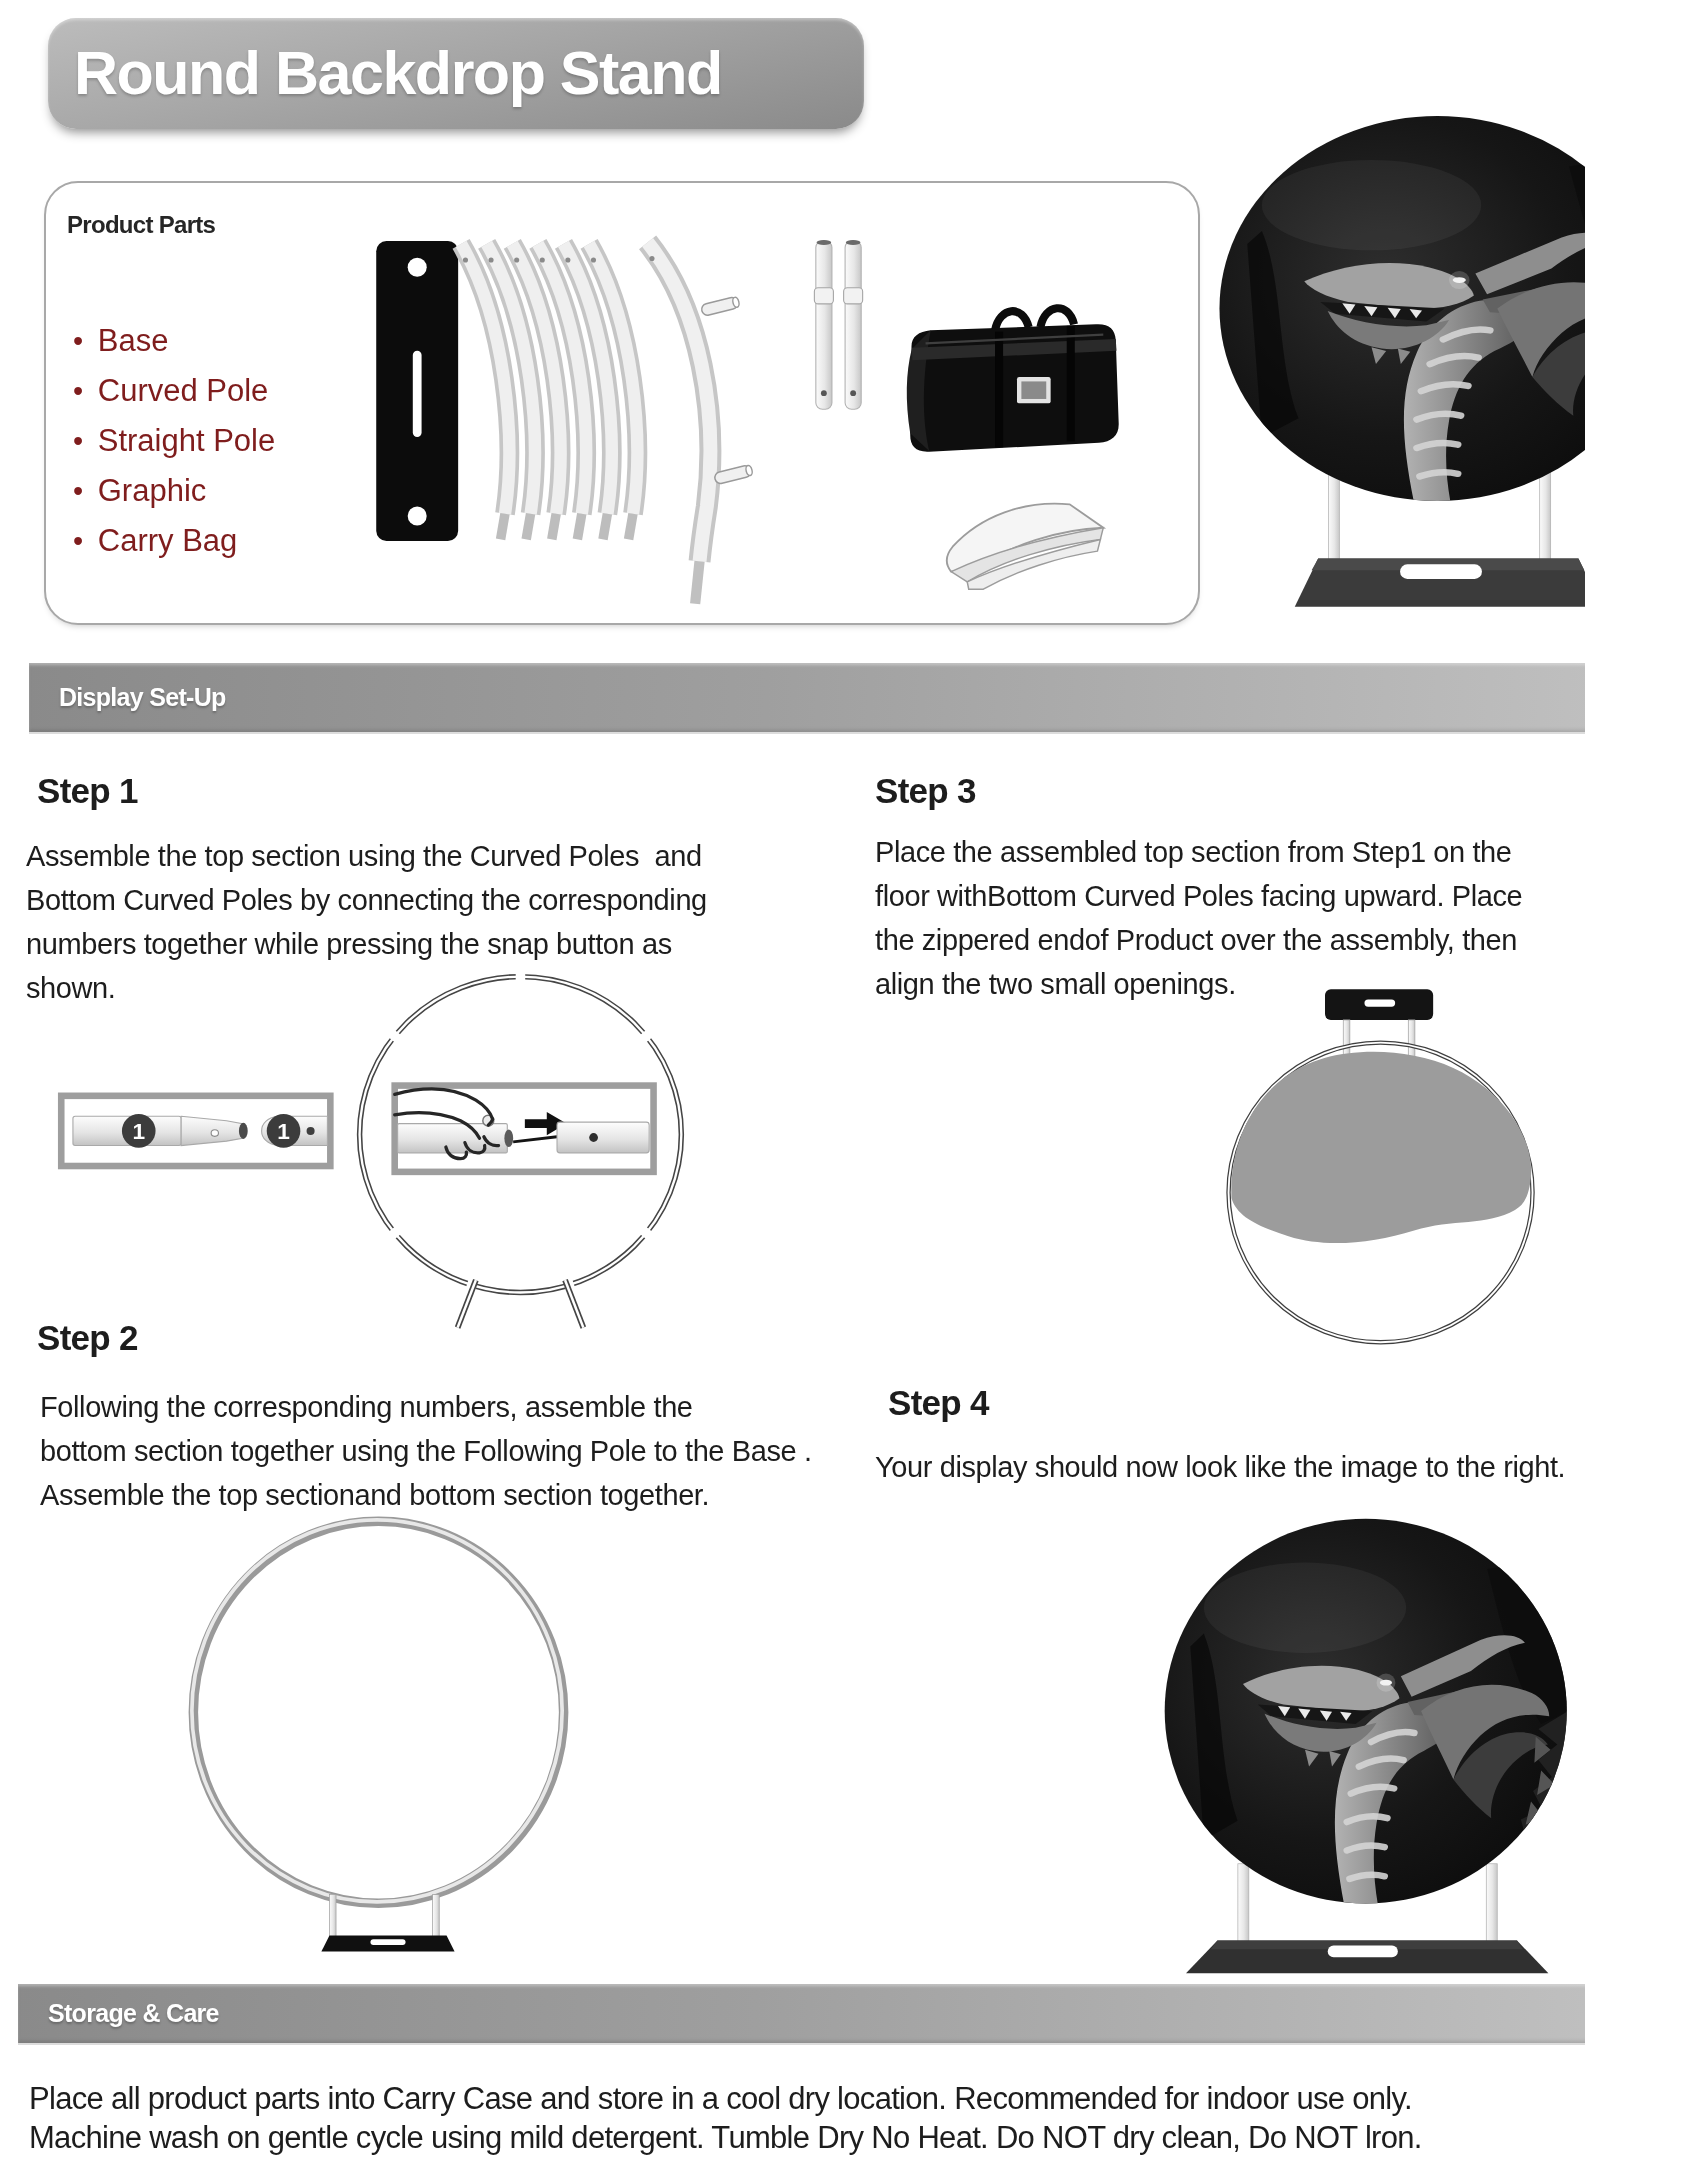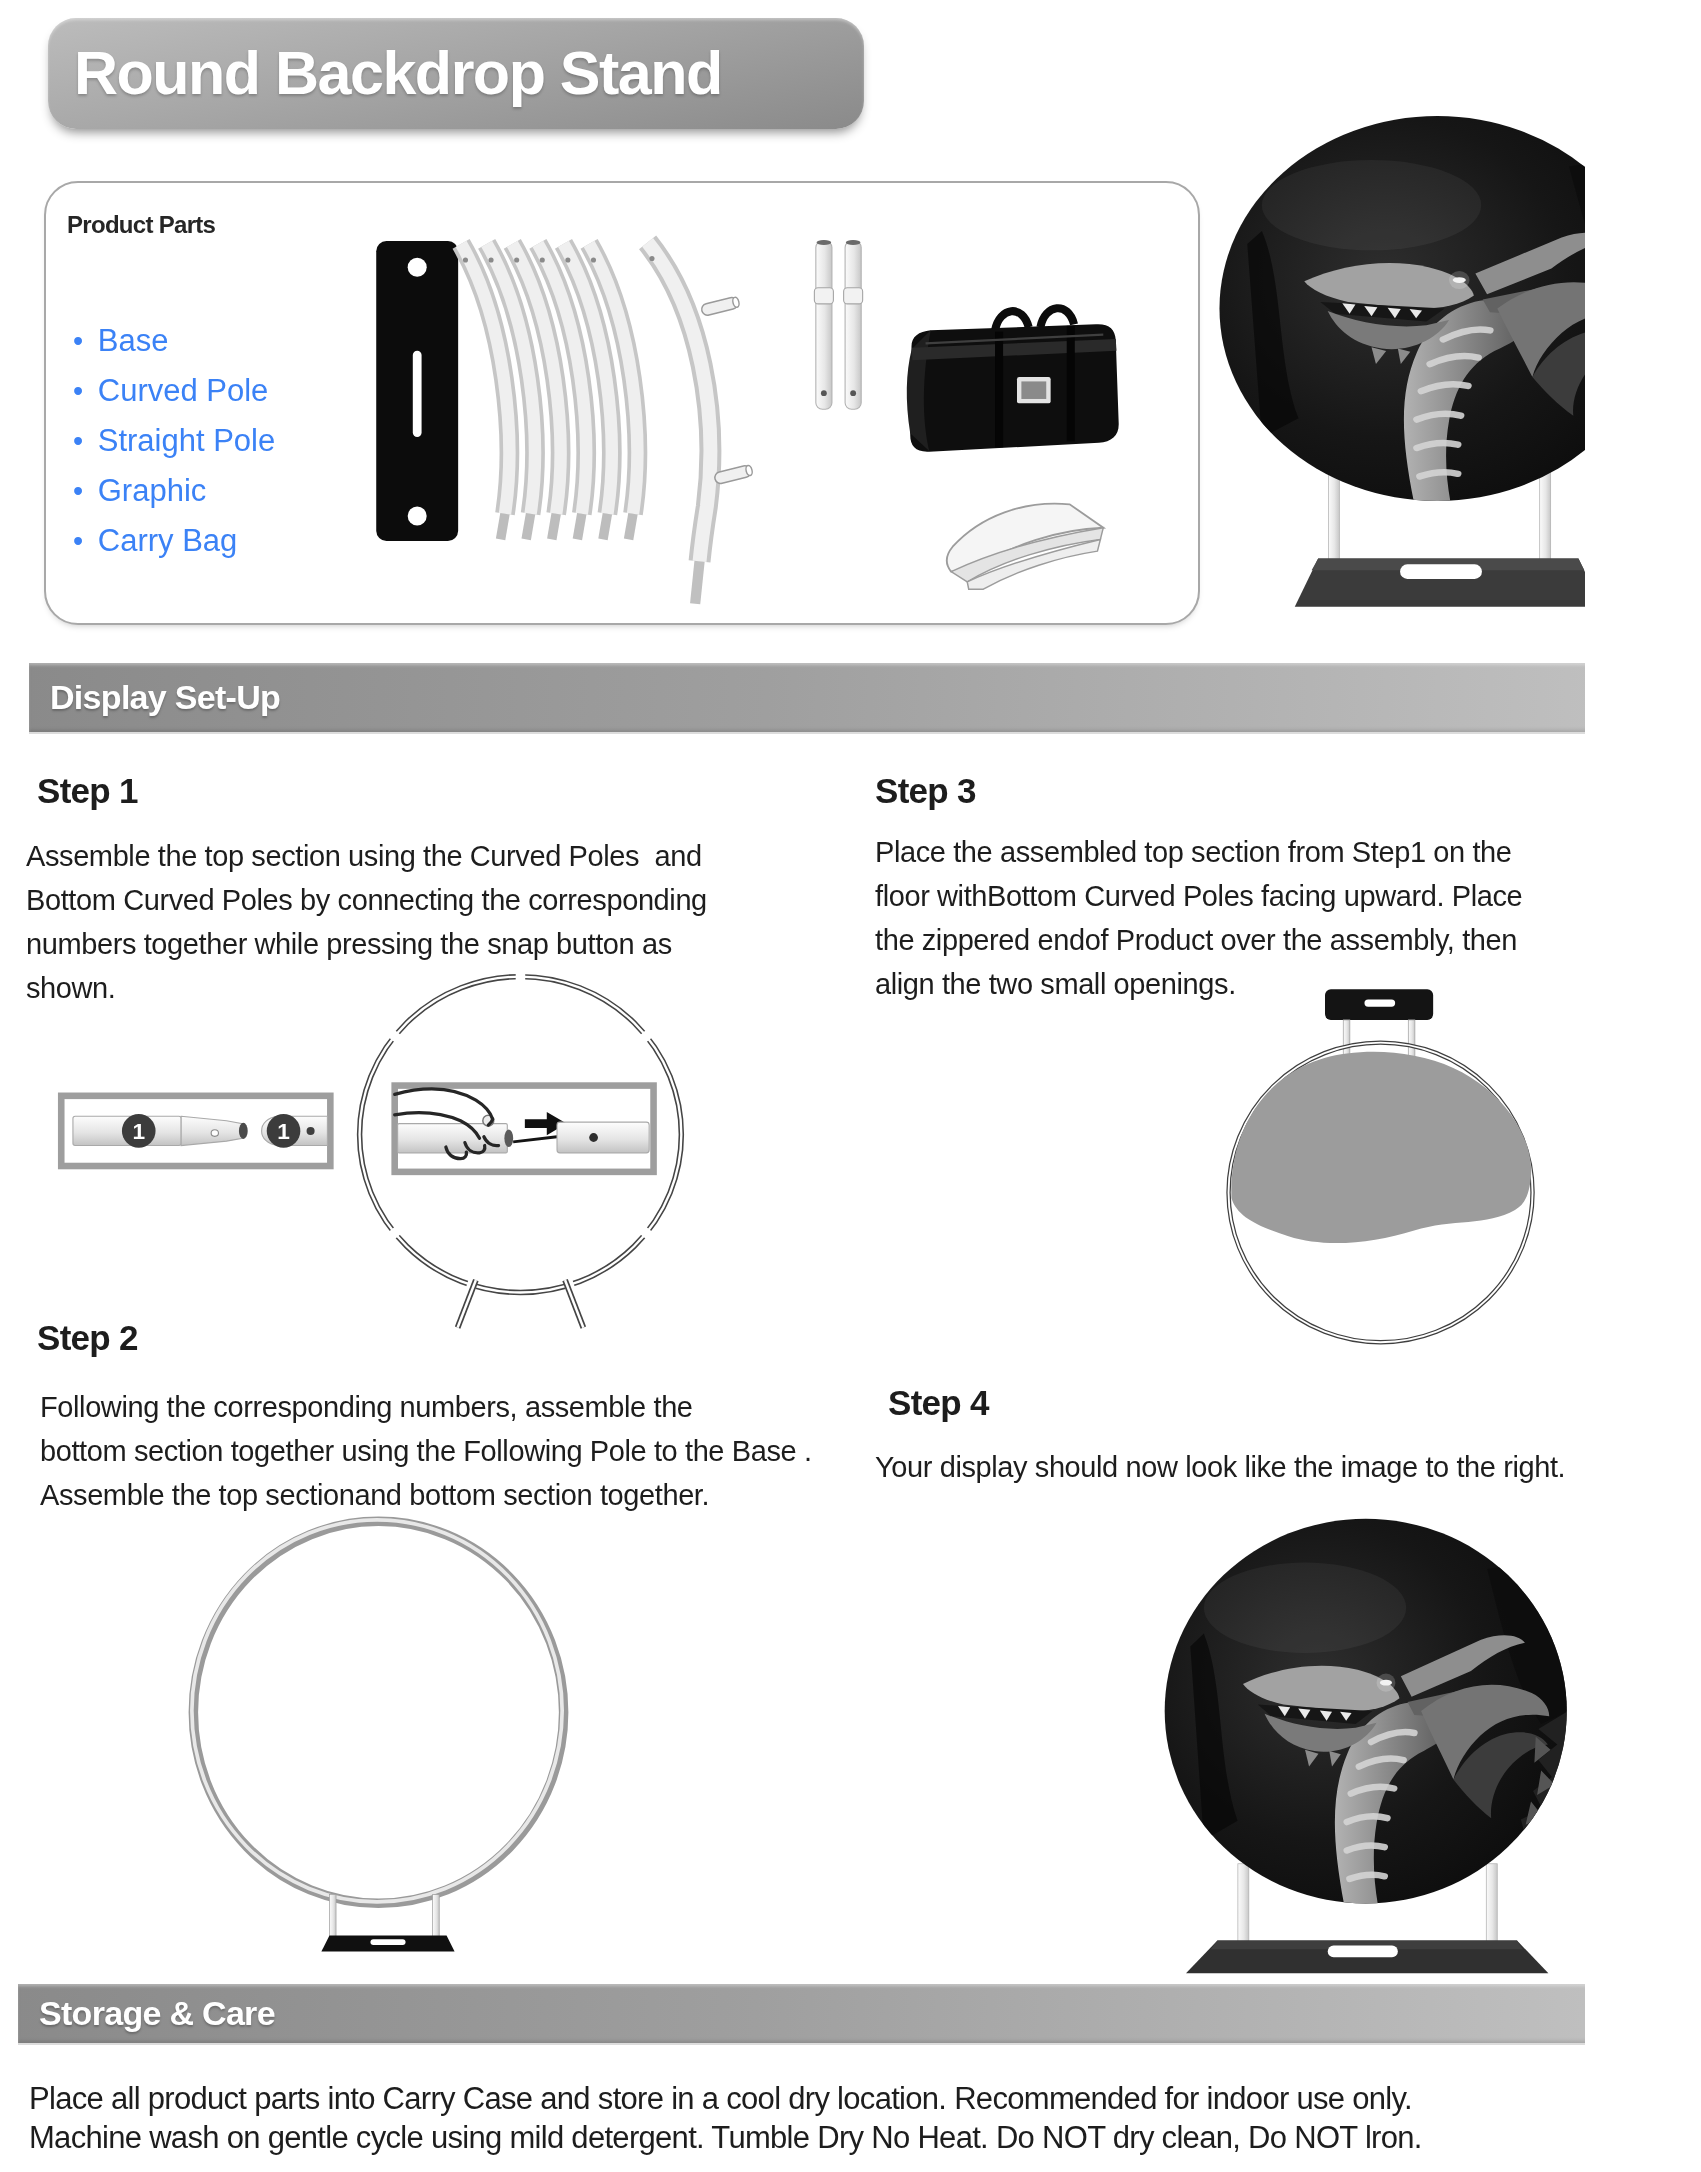--- a/index.html
+++ b/index.html
@@ -14,28 +14,28 @@
     display:flex;align-items:center;padding-left:26px;box-sizing:border-box;
   }
   .title-banner span{font-size:61px;font-weight:700;color:#ffffff;letter-spacing:-1.5px;
     text-shadow:0 2.2px 2.9px rgba(0,0,0,.22);white-space:nowrap;}
   
   .product-box{left:44px;top:181px;width:1156px;height:444px;border:2.9px solid #a8a8a8;
     border-radius:34px;background:#ffffff;box-sizing:border-box;
     box-shadow:0 4.4px 7.3px -4.4px rgba(0,0,0,.25);}
   .product-heading{left:67px;top:211px;font-size:24px;font-weight:700;color:#262626;letter-spacing:-0.7px;}
   .parts-list{left:73px;top:316px;margin:0;padding:0;list-style:none;}
-  .parts-list li{font-size:31px;color:#3b82f6;line-height:50px;white-space:nowrap;}
+  .parts-list li{font-size:31px;color:#7f1d1d;line-height:50px;white-space:nowrap;}
   .parts-list li::before{content:"•";margin-right:14.6px;font-size:29px;}
   
   .banner{background:linear-gradient(92deg,#8a8a8a 0%,#9f9f9f 45%,#c2c2c2 100%);
     box-shadow:inset 0 2.2px 2.9px rgba(255,255,255,.35), inset 0 -2.2px 3.7px rgba(0,0,0,.12);
     border-bottom:2.9px solid #dcdcdc;display:flex;align-items:center;box-sizing:border-box;}
-  .banner span{font-size:34px;font-weight:700;color:#ffffff;letter-spacing:-0.7px;
-    text-shadow:0 1.5px 2.2px rgba(0,0,0,.25);padding-left:21px;white-space:nowrap;}
+  .banner span{font-size:25px;font-weight:700;color:#ffffff;letter-spacing:-0.7px;
+    text-shadow:0 1.5px 2.2px rgba(0,0,0,.25);padding-left:30px;white-space:nowrap;}
   .banner1{left:29px;top:663px;width:1640px;height:71px;}
   .banner2{left:18px;top:1984px;width:1643px;height:61px;}
   
   .step-h{font-size:35px;font-weight:700;color:#1d1d1d;letter-spacing:-0.7px;white-space:nowrap;}
   .body-line{font-size:29px;color:#1d1d1d;line-height:44px;letter-spacing:-0.4px;white-space:pre;}
   .care-line{font-size:31px;color:#1d1d1d;letter-spacing:-0.7px;white-space:pre;}
   svg{display:block;}
   .svgart{pointer-events:none;}
 </style>
 </head>

